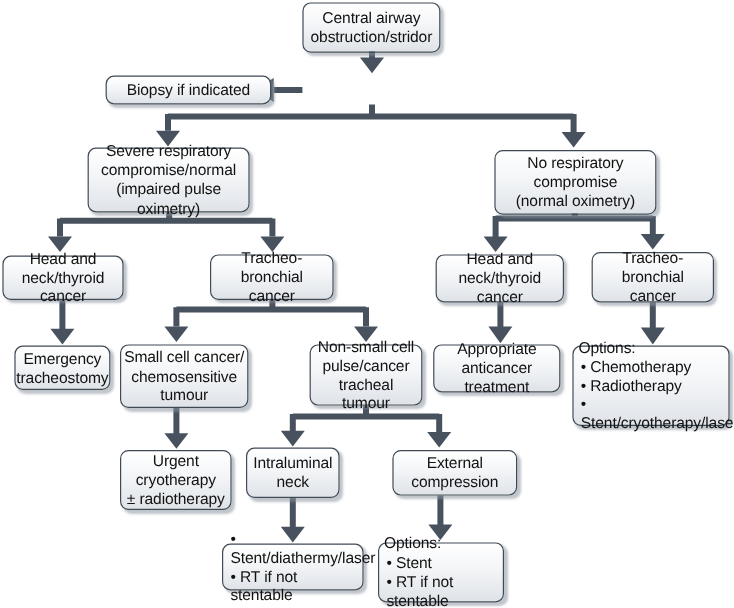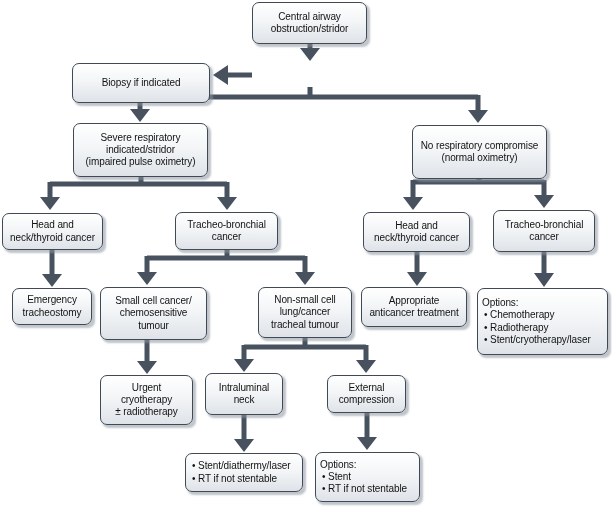--- a/index.html
+++ b/index.html
@@ -7,21 +7,21 @@
     position:relative;width:612px;height:507px;background:#ffffff;overflow:hidden;
     font-family:"Liberation Sans","DejaVu Sans",sans-serif;
   }
   .connectors{position:absolute;left:0;top:0;width:612px;height:507px;}
   .node{
     position:absolute;box-sizing:border-box;
     border:1.5px solid #3f4a55;border-radius:7px;
     background:linear-gradient(to bottom,#ffffff 0%,#f3f5f7 45%,#dfe3e8 100%);
     box-shadow:2.5px 2.5px 2px rgba(140,150,160,0.55);
     display:flex;flex-direction:column;align-items:center;justify-content:center;
-    text-align:center;color:#121212;font-size:10px;line-height:1.22;
+    text-align:center;color:#121212;font-size:13px;line-height:1.22;
     letter-spacing:-0.1px;white-space:pre-line;padding:1px 2px;
   }
   .node.bullets{align-items:stretch;justify-content:center;text-align:left;padding:2px 4px;}
   .opt-title{text-align:left;white-space:pre-line;}
   .opt-item{text-align:left;white-space:pre-line;padding-left:2px;}
 </style>
 </head>
 <body>
 
 <div class="canvas">
@@ -85,24 +85,24 @@
         <path d="M544,252 V274" fill="none"></path>
           <polygon points="534,273 554,273 544,287" stroke="none"></polygon>
       </g>
     </g>
   </svg>
 
   <div class="node" style="left:252px;top:2px;width:115px;height:42px">Central airway
 obstruction/stridor</div>
 
 
-  <div class="node" style="left:72px;top:63px;width:138px;height:40px">Biopsy if indicated</div>
+  <div class="node" style="left:88px;top:63px;width:138px;height:24px">Biopsy if indicated</div>
 
   <div class="node" style="left:73px;top:123px;width:135px;height:54px">Severe respiratory
-indicated/stridor
+compromise/normal
 (impaired pulse oximetry)</div>
 
   <div class="node" style="left:412px;top:125px;width:135px;height:54px">No respiratory compromise
 (normal oximetry)</div>
 
   <div class="node" style="left:2px;top:213px;width:101px;height:37px">Head and
 neck/thyroid cancer</div>
 
   <div class="node" style="left:175px;top:212px;width:103px;height:38px">Tracheo-bronchial
 cancer</div>
@@ -114,41 +114,41 @@
 cancer</div>
 
   <div class="node" style="left:12px;top:288px;width:80px;height:37px">Emergency
 tracheostomy</div>
 
   <div class="node" style="left:100px;top:287px;width:107px;height:53px">Small cell cancer/
 chemosensitive
 tumour</div>
 
   <div class="node" style="left:258px;top:287px;width:94px;height:51px">Non-small cell
-lung/cancer
+pulse/cancer
 tracheal tumour</div>
 
   <div class="node" style="left:361px;top:287px;width:106px;height:40px">Appropriate
 anticancer treatment</div>
 
   <div class="node bullets" style="left:477px;top:288px;width:131px;height:67px">
     <div class="opt-title">Options:</div>
     <div class="opt-item">• Chemotherapy</div>
     <div class="opt-item">• Radiotherapy</div>
     <div class="opt-item">• Stent/cryotherapy/laser</div>
   </div>
 
   <div class="node" style="left:100px;top:375px;width:93px;height:50px">Urgent
 cryotherapy
 ± radiotherapy</div>
 
   <div class="node" style="left:205px;top:373px;width:78px;height:42px">Intraluminal
 neck</div>
 
-  <div class="node" style="left:327px;top:375px;width:79px;height:38px">External
+  <div class="node" style="left:327px;top:375px;width:104px;height:38px">External
 compression</div>
 
   <div class="node bullets" style="left:185px;top:453px;width:118px;height:39px">
     <div class="opt-item">• Stent/diathermy/laser</div>
     <div class="opt-item">• RT if not stentable</div>
   </div>
 
   <div class="node bullets" style="left:315px;top:452px;width:105px;height:50px">
     <div class="opt-title">Options:</div>
     <div class="opt-item">• Stent</div>

